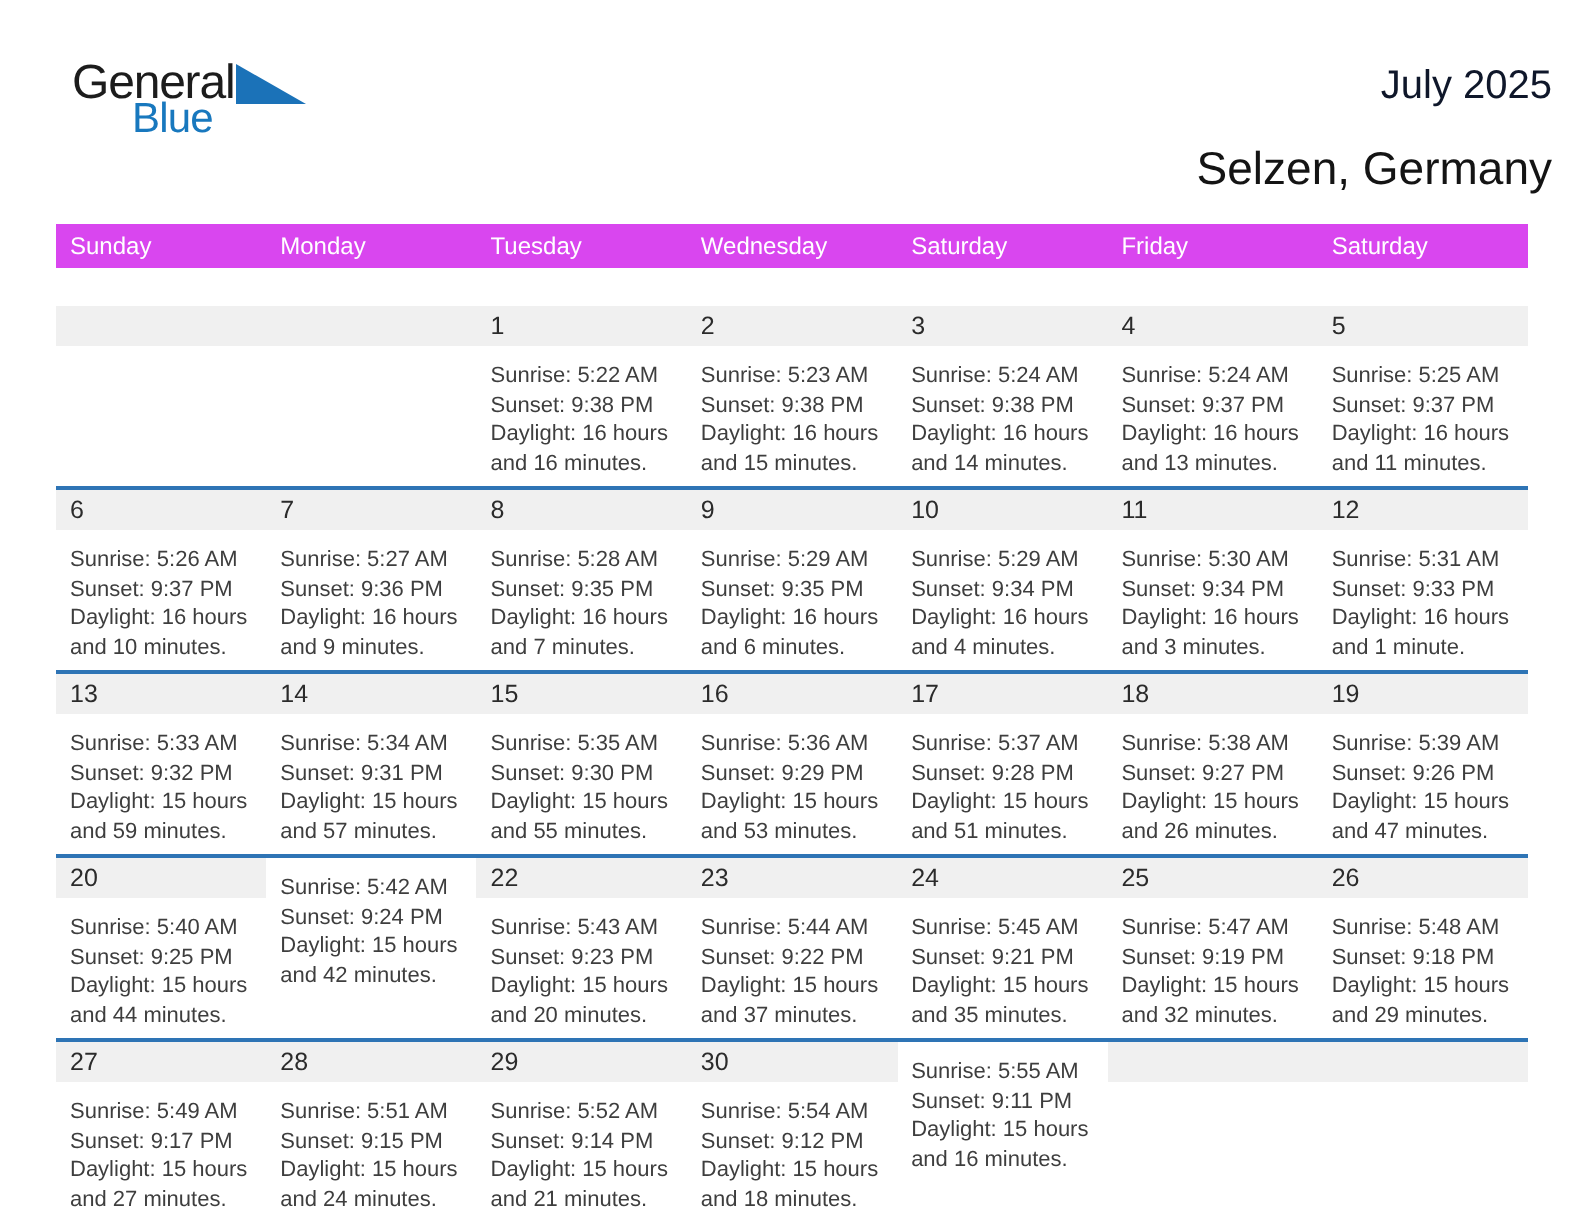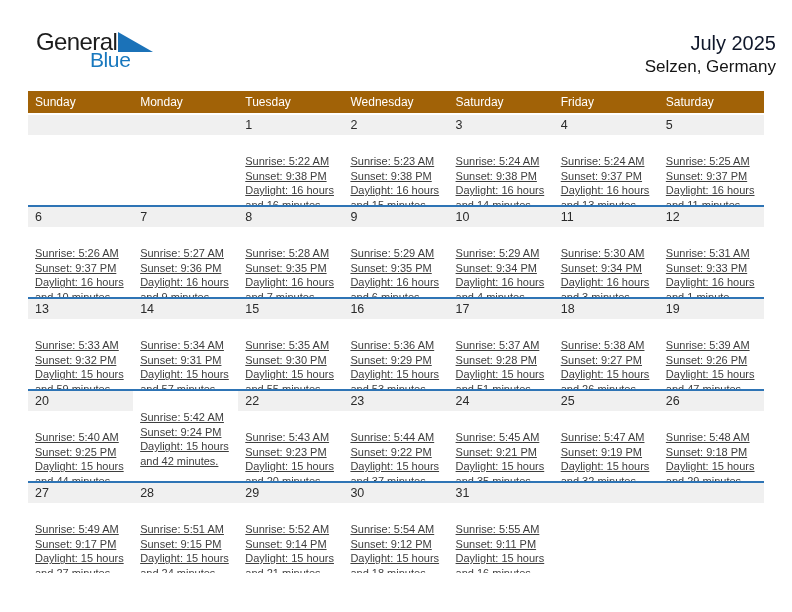--- a/index.html
+++ b/index.html
@@ -5,39 +5,39 @@
   html,body{margin:0;padding:0;}
   body{
     width:792px;height:612px;overflow:hidden;background:#ffffff;
     font-family:"Liberation Sans",sans-serif;color:#1c1c1c;
   }
   .topbar{display:flex;justify-content:space-between;padding:30px 16px 0 36px;}
   .logo{line-height:1;}
   .logo-row{display:flex;align-items:flex-end;}
   .logo-general{font-size:24px;color:#1c1c1c;letter-spacing:-0.6px;}
   .logo-triangle{display:block;margin-left:1px;margin-bottom:2px;}
-  .logo-blue{font-size:21px;color:#1878be;margin:-5px 0 0 54px;letter-spacing:-0.4px;}
+  .logo-blue{font-size:21px;color:#1878be;margin:-5px 0 0 30px;letter-spacing:-0.4px;}
   .title-block{text-align:right;padding-top:2px;}
   .month{font-size:20px;color:#0f172a;}
-  .loc{font-size:17px;color:#141414;margin-top:2px;text-align:right;}
+  .loc{font-size:23px;color:#141414;margin-top:16px;text-align:right;}
 
   .cal{margin:14px 28px 0 28px;}
   .cal-head{
     display:grid;grid-template-columns:repeat(7,1fr);
-    background:#a16207;height:22px;align-items:center;margin-bottom:2px;
+    background:#d946ef;height:22px;align-items:center;margin-bottom:19px;
   }
   .cal-head div{color:#ffffff;font-size:12px;padding-left:7px;}
   .week{display:grid;grid-template-columns:repeat(7,1fr);height:90px;}
   .week + .week{border-top:2px solid #2e74b5;}
   .cell{overflow:hidden;}
   .num{
     background:#f0f0f0;height:20px;box-sizing:border-box;
     font-size:12.5px;color:#2b2b2b;padding:3px 0 0 7px;
   }
-  .details{padding:19px 3px 0 7px;font-size:11px;line-height:14.6px;color:#3e3e3e;text-decoration:underline;}
+  .details{padding:8px 3px 0 7px;font-size:11px;line-height:14.6px;color:#3e3e3e;}
 </style>
 </head>
 <body>
 
 <div class="topbar">
   <div class="logo">
     <div class="logo-row">
       <span class="logo-general">General</span>
       <svg class="logo-triangle" width="35" height="20" viewBox="0 0 35 20">
           <polygon points="0,0 0,20 35,20" fill="#1b72b8"></polygon>
@@ -340,21 +340,20 @@
         <div class="cell">
           <div class="num">30</div>
           <div class="details">
             <div>Sunrise: 5:54 AM</div>
             <div>Sunset: 9:12 PM</div>
             <div>Daylight: 15 hours</div>
             <div>and 18 minutes.</div>
           </div>
         </div>
         <div class="cell">
-          <div class="num">31</div>
           <div class="details">
             <div>Sunrise: 5:55 AM</div>
             <div>Sunset: 9:11 PM</div>
             <div>Daylight: 15 hours</div>
             <div>and 16 minutes.</div>
           </div>
         </div>
         <div class="cell">
           <div class="num"></div>
         </div>

